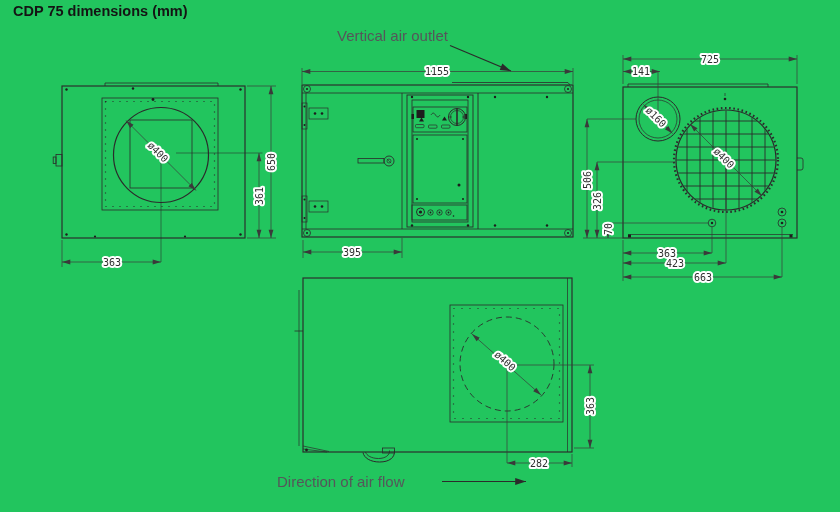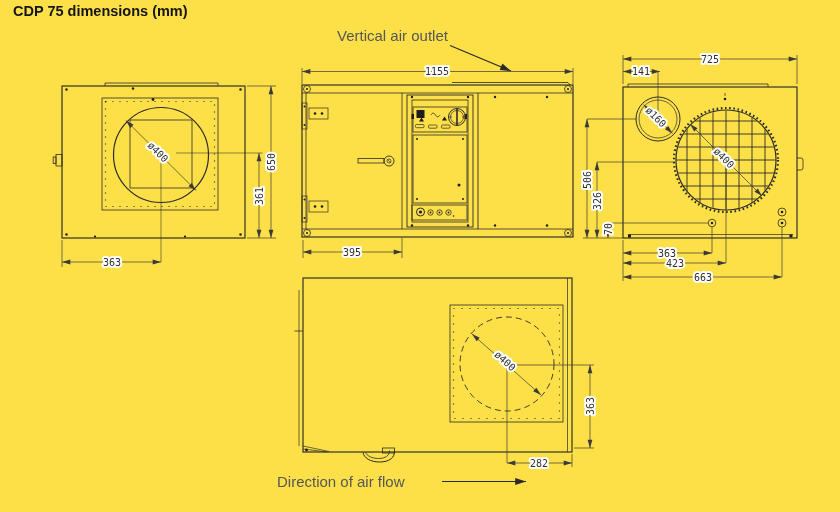--- a/index.html
+++ b/index.html
@@ -1,16 +1,16 @@
 <!DOCTYPE html>
 <html><head>
 <meta charset="utf-8">
 <style>
   html,body{margin:0;padding:0;background:#fff;}
-  .page{position:relative;width:840px;height:512px;background:#fde047;overflow:hidden;
+  .page{position:relative;width:840px;height:512px;background:#22c55e;overflow:hidden;
         font-family:"Liberation Sans", sans-serif;}
   svg{display:block;}
   .ln{fill:none;stroke:#2b2b2b;stroke-width:0.8;}
   .ln2{stroke-width:1.15;}
   .thin{stroke-width:0.55;}
   .dim-line{fill:none;stroke:#3a3a3a;stroke-width:0.7;}
   .dot{fill:#1d1d1d;stroke:none;}
   .fillk{fill:#1d1d1d;stroke:none;}
   .dim{font-family:"DejaVu Sans Mono", monospace;font-size:10px;fill:#2f2f2f;text-anchor:middle;}
   .halo{stroke:#ffffff;stroke-width:4px;paint-order:stroke;stroke-linejoin:round;}

